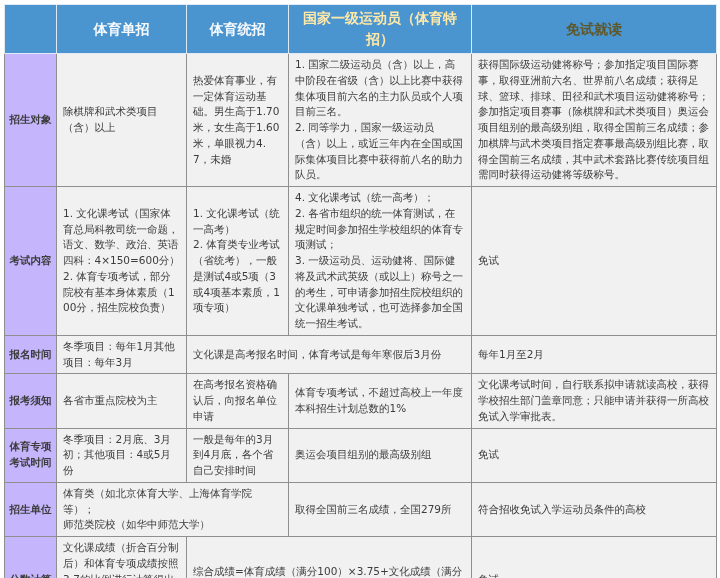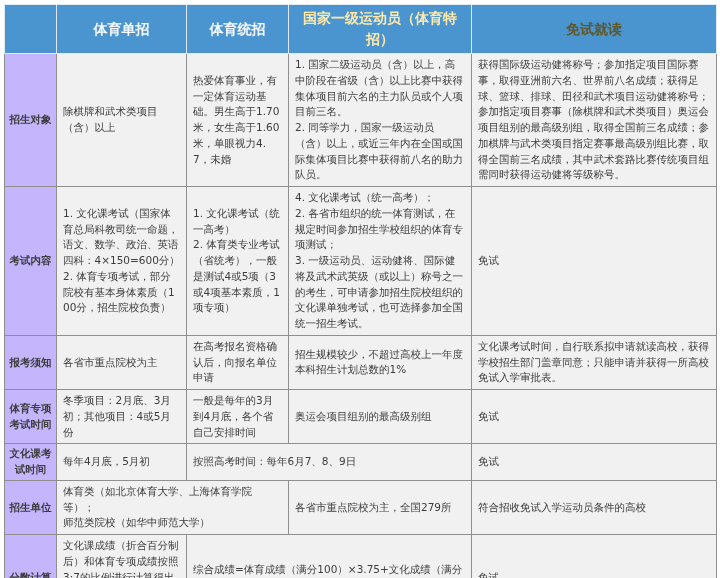--- a/index.html
+++ b/index.html
@@ -89,45 +89,45 @@
         <th class="rowlabel">考试内容</th>
         <td>1. 文化课考试（国家体育总局科教司统一命题，语文、数学、政治、英语四科：4×150=600分）
 2. 体育专项考试，部分院校有基本身体素质（100分，招生院校负责）</td>
         <td>1. 文化课考试（统一高考）
 2. 体育类专业考试（省统考），一般是测试4或5项（3或4项基本素质，1项专项）</td>
         <td>4. 文化课考试（统一高考）；
 2. 各省市组织的统一体育测试，在规定时间参加招生学校组织的体育专项测试；
 3. 一级运动员、运动健将、国际健将及武术武英级（或以上）称号之一的考生，可申请参加招生院校组织的文化课单独考试，也可选择参加全国统一招生考试。</td>
         <td class="center">免试</td>
       </tr>
+      <tr style="height:35px;">
+        <th class="rowlabel">报名时间</th>
+        <td>冬季项目：每年1月其他项目：每年3月</td>
+        <td class="center" colspan="2">文化课是高考报名时间，体育考试是每年寒假后3月份</td>
+        <td class="center">每年1月至2月</td>
+      </tr>
       <tr style="height:42px;">
         <th class="rowlabel">报考须知</th>
         <td>各省市重点院校为主</td>
         <td>在高考报名资格确认后，向报名单位申请</td>
-        <td>招生规模较少，不超过高校上一年度本科招生计划总数的1%</td>
+        <td>体育专项考试，不超过高校上一年度本科招生计划总数的1%</td>
         <td>文化课考试时间，自行联系拟申请就读高校，获得学校招生部门盖章同意；只能申请并获得一所高校免试入学审批表。</td>
       </tr>
       <tr style="height:52px;">
         <th class="rowlabel">体育专项考试时间</th>
         <td>冬季项目：2月底、3月初；其他项目：4或5月份</td>
         <td>一般是每年的3月到4月底，各个省自己安排时间</td>
         <td>奥运会项目组别的最高级别组</td>
         <td class="center">免试</td>
       </tr>
-      <tr style="height:32px;">
-        <th class="rowlabel">文化课考试时间</th>
-        <td>每年4月底，5月初</td>
-        <td class="center" colspan="2">按照高考时间：每年6月7、8、9日</td>
-        <td class="center">免试</td>
-      </tr>
       <tr style="height:48px;">
         <th class="rowlabel">招生单位</th>
         <td colspan="2">体育类（如北京体育大学、上海体育学院等）；
 师范类院校（如华中师范大学）</td>
-        <td>各省市重点院校为主，全国279所</td>
+        <td>取得全国前三名成绩，全国279所</td>
         <td class="center">符合招收免试入学运动员条件的高校</td>
       </tr>
       <tr style="height:52px;">
         <th class="rowlabel">分数计算</th>
         <td>文化课成绩（折合百分制后）和体育专项成绩按照3:7的比例进行计算得出综合分，优先录取第一志愿</td>
         <td class="center" colspan="2">综合成绩=体育成绩（满分100）×3.75+文化成绩（满分750）×0.5</td>
         <td class="center">免试</td>
       </tr>
 
     </tbody>

